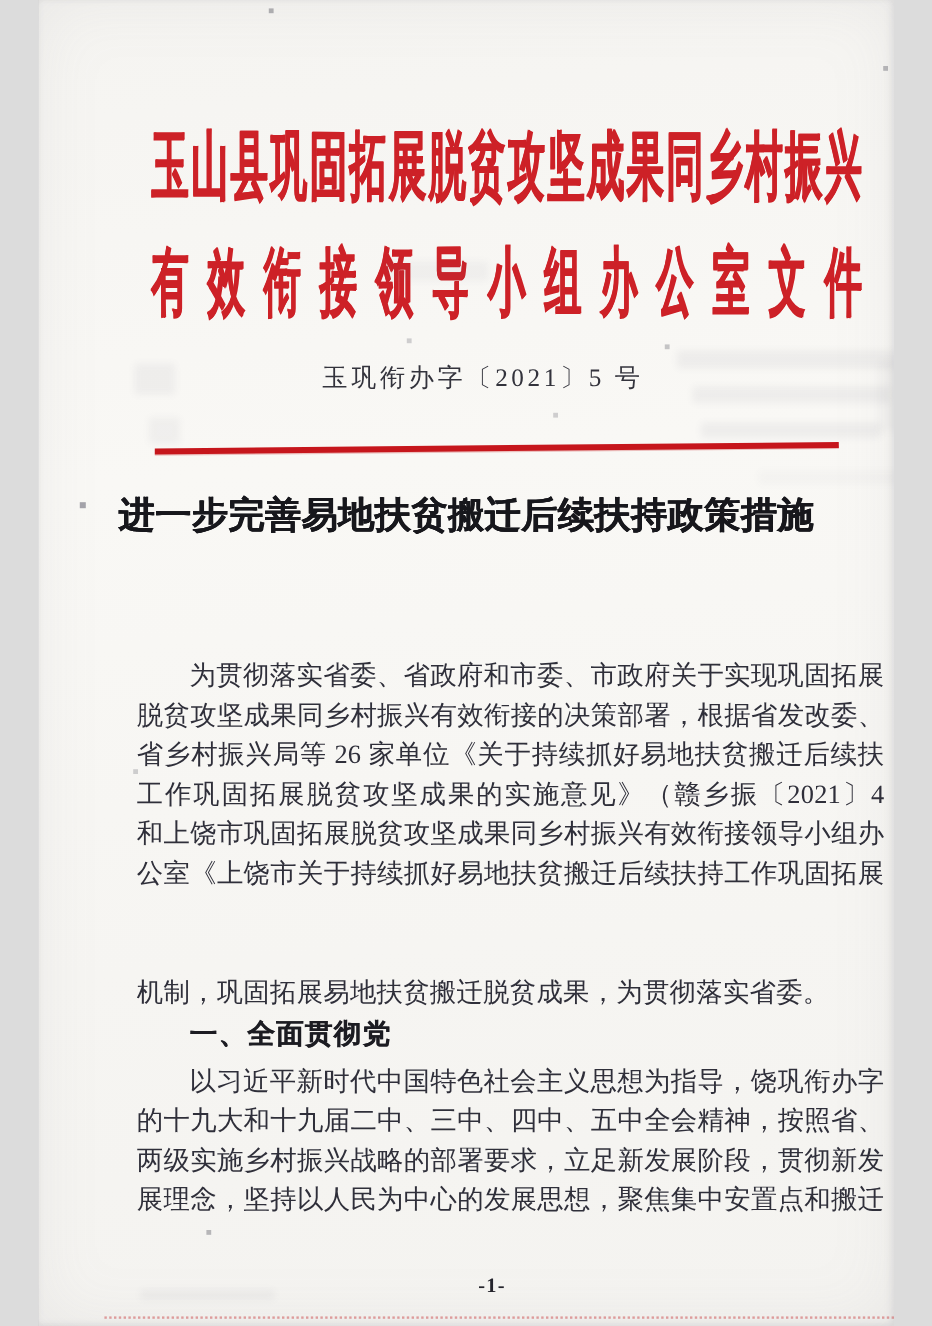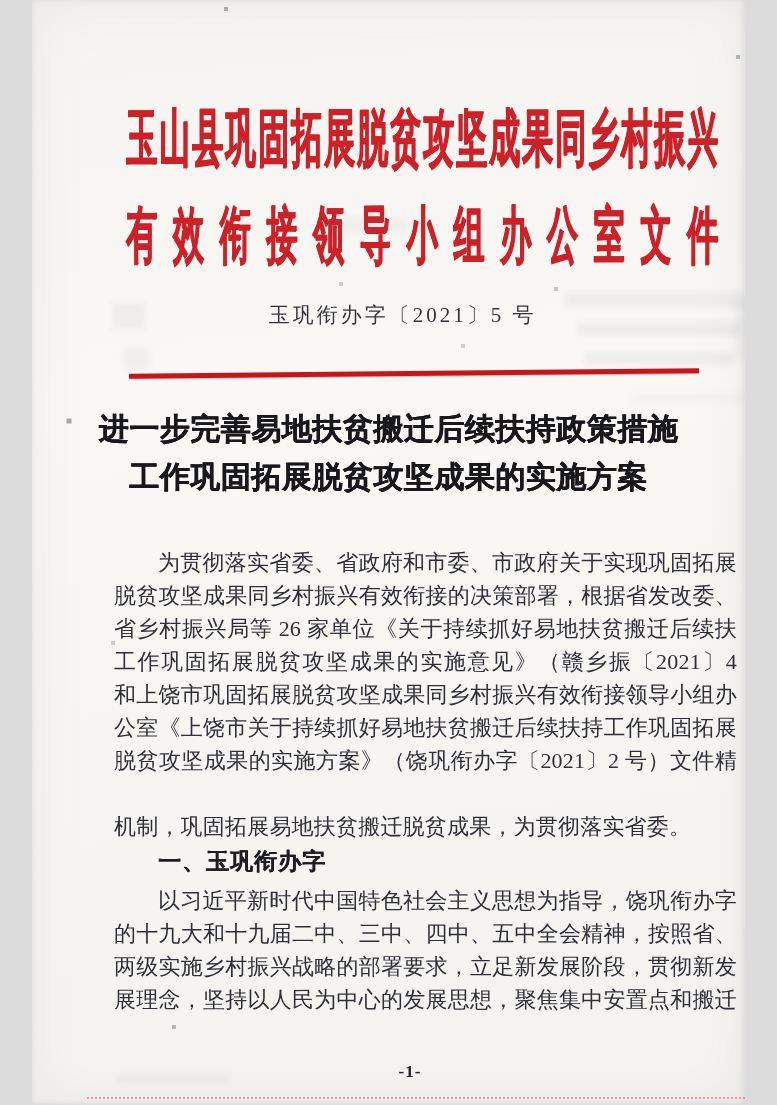--- a/index.html
+++ b/index.html
@@ -87,32 +87,30 @@
 <div class="page">
 
   <div class="letterhead-line lh1">玉山县巩固拓展脱贫攻坚成果同乡村振兴</div>
   <div class="letterhead-line lh2">有效衔接领导小组办公室文件</div>
 
   <div class="doc-number">玉巩衔办字〔2021〕5 号</div>
 
   <div class="red-rule"></div>
 
   <div class="doc-title t1">进一步完善易地扶贫搬迁后续扶持政策措施</div>
-  <div class="doc-title t2">工作巩固拓展脱贫攻坚成果的实施方案</div>
 
   <div class="bline" style="top:579px">脱贫攻坚成果同乡村振兴有效衔接的决策部署，根据省发改委、</div>
   <div class="bline indent" style="top:546px">为贯彻落实省委、省政府和市委、市政府关于实现巩固拓展</div>
   <div class="bline" style="top:612px">省乡村振兴局等 26 家单位《关于持续抓好易地扶贫搬迁后续扶持</div>
   <div class="bline" style="top:645px">工作巩固拓展脱贫攻坚成果的实施意见》（赣乡振〔2021〕4 号）</div>
   <div class="bline" style="top:678px">和上饶市巩固拓展脱贫攻坚成果同乡村振兴有效衔接领导小组办</div>
   <div class="bline" style="top:711px">公室《上饶市关于持续抓好易地扶贫搬迁后续扶持工作巩固拓展</div>
-  <div class="bline" style="top:744px">脱贫攻坚成果的实施方案》（饶巩衔办字〔2021〕2 号）文件精</div>
   <div class="bline no-j" style="top:810px">机制，巩固拓展易地扶贫搬迁脱贫成果，为贯彻落实省委。</div>
 
-  <div class="section-heading">一、玉巩衔办字</div>
+  <div class="section-heading">一、全面贯彻党</div>
 
   <div class="bline indent" style="top:884px">以习近平新时代中国特色社会主义思想为指导，饶巩衔办字</div>
   <div class="bline" style="top:917px">的十九大和十九届二中、三中、四中、五中全会精神，按照省、市</div>
   <div class="bline" style="top:950px">两级实施乡村振兴战略的部署要求，立足新发展阶段，贯彻新发</div>
   <div class="bline" style="top:983px">展理念，坚持以人民为中心的发展思想，聚焦集中安置点和搬迁</div>
 
   <div class="page-number">-1-</div>
   <div class="bottom-dots"></div>
 
   <div class="ghost" style="left:532px;top:292px;width:182px;height:15px"></div>

